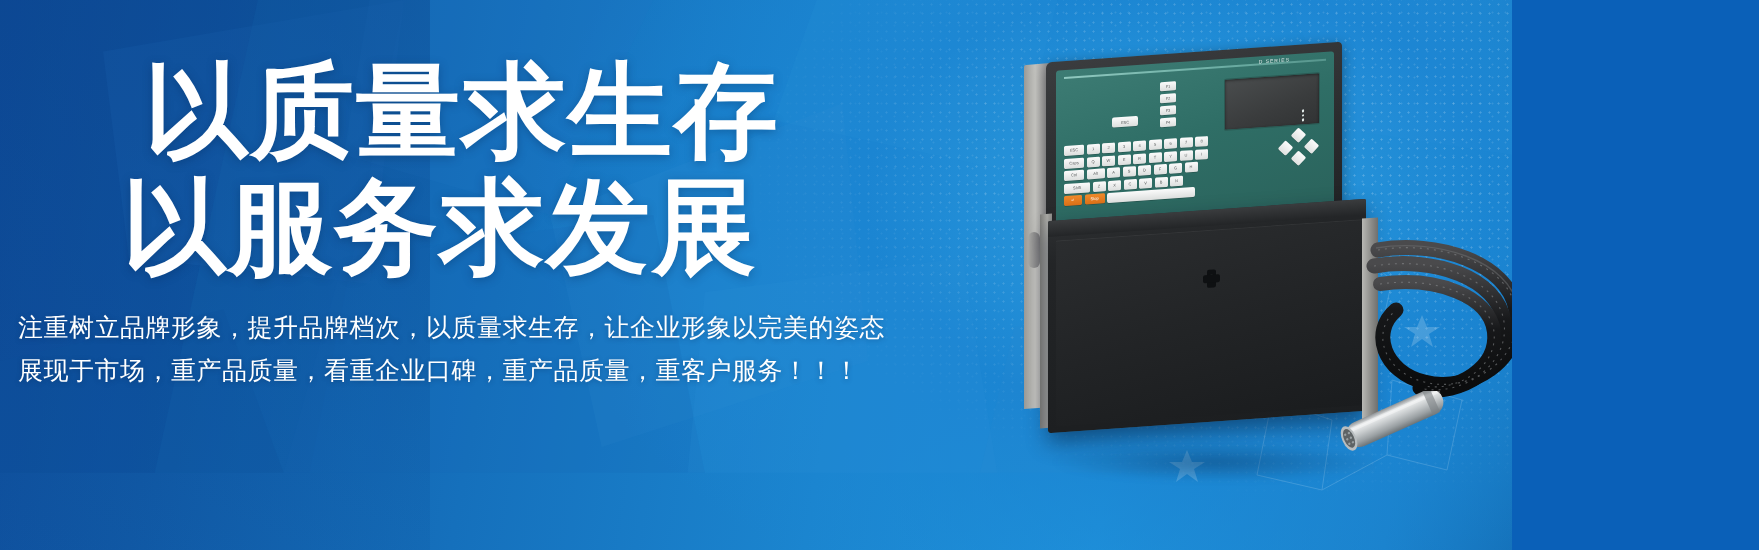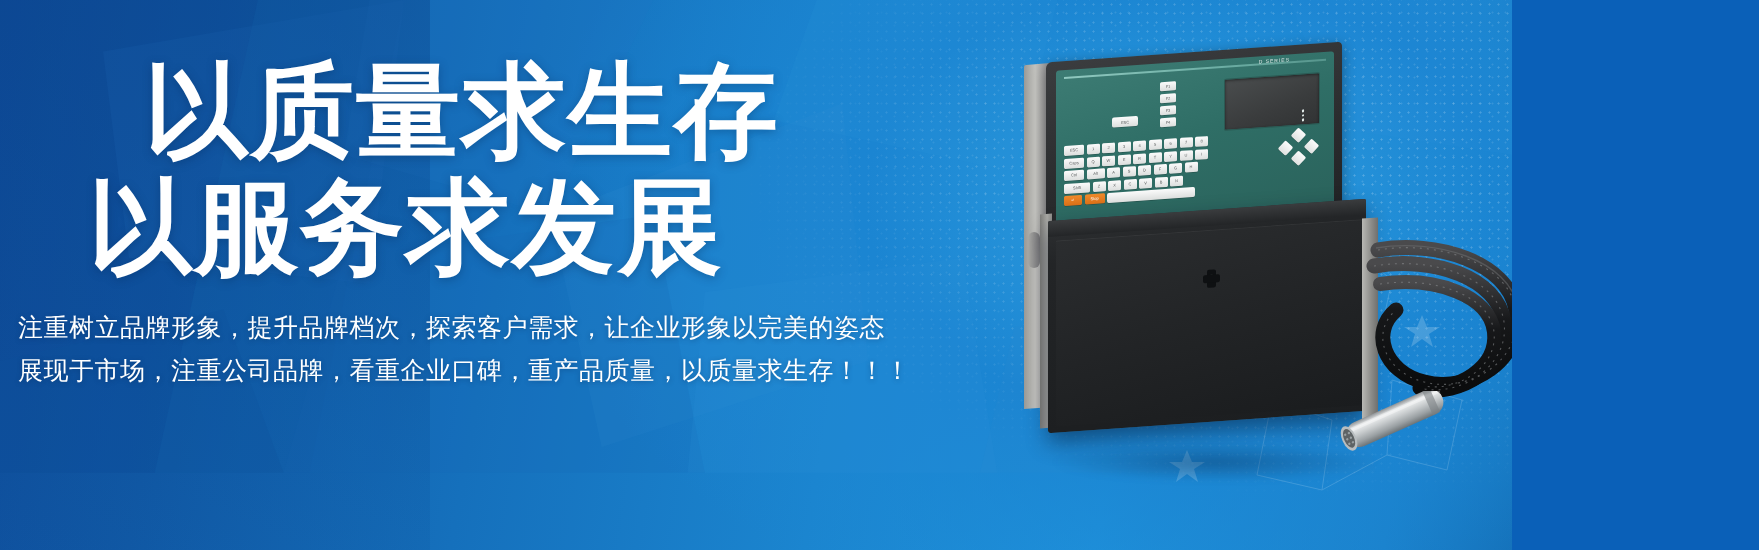--- a/index.html
+++ b/index.html
@@ -38,21 +38,21 @@
     background:linear-gradient(180deg, rgba(9,62,130,.34), rgba(9,62,130,.10));
     pointer-events:none;
   }
 
   
   .copy { position:absolute; left:18px; top:58px; width:1000px; }
   .headline { color:#ffffff; font-weight:bold; line-height:1.02; letter-spacing:2px;
               text-shadow:0 2px 10px rgba(4,40,86,.35); }
   .hl-line { font-size:104px; white-space:nowrap; }
   .hl-line.l1 { margin-left:126px; }
-  .hl-line.l2 { margin-left:70px; margin-top:10px; }
+  .hl-line.l2 { margin-left:104px; margin-top:10px; }
 
   .sub { margin-top:26px; color:#ffffff; font-size:25px; line-height:1.70;
          letter-spacing:.5px; text-shadow:0 1px 5px rgba(4,40,86,.40); }
   .sub div { white-space:nowrap; }
 
   
   .printer { position:absolute; left:1010px; top:42px; width:560px; height:470px; }
 
   .shadow-ground {
     position:absolute; left:40px; top:400px; width:330px; height:40px;
@@ -216,22 +216,22 @@
   </svg>
 
   <div class="leftblock"></div>
 
   <div class="copy">
     <div class="headline">
       <div class="hl-line l1">以质量求生存</div>
       <div class="hl-line l2">以服务求发展</div>
     </div>
     <div class="sub">
-      <div>注重树立品牌形象，提升品牌档次，探索客户需求，让企业形象以完美的姿态</div>
-      <div>展现于市场，注重公司品牌，看重企业口碑，重产品质量，以质量求生存！！！</div>
+      <div>注重树立品牌形象，提升品牌档次，以质量求生存，让企业形象以完美的姿态</div>
+      <div>展现于市场，重产品质量，看重企业口碑，重产品质量，重客户服务！！！</div>
     </div>
   </div>
 
   <div class="printer">
 
     <div class="shadow-ground"></div>
     <div class="side-column"></div>
     <div class="side-hinge"></div>
 
     <div class="head-unit">

